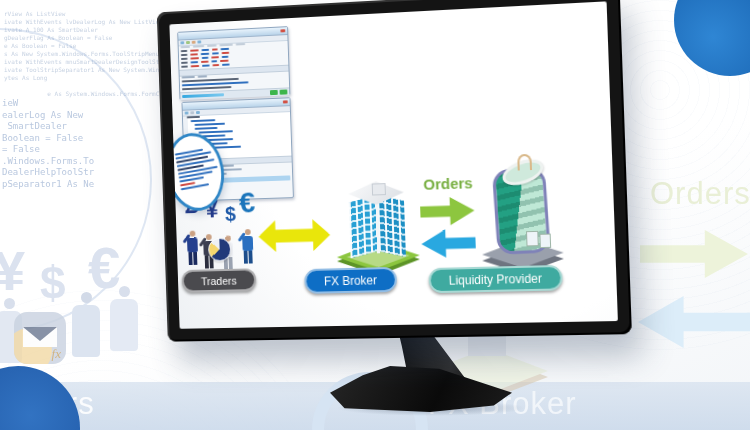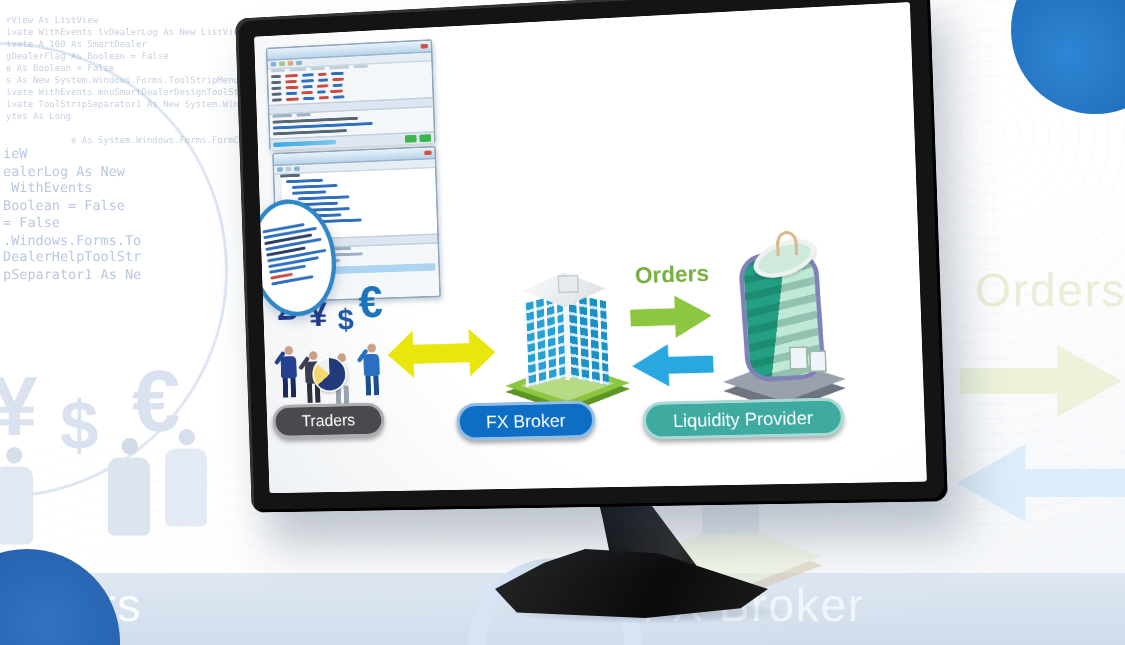--- a/index.html
+++ b/index.html
@@ -147,21 +147,21 @@
 e As Boolean = False
 s As New System.Windows.Forms.ToolStripMenuItem
 ivate WithEvents mnuSmartDealerDesignToolStripMenuItem As New System.Windows.Forms
 ivate ToolStripSeparator1 As New System.Windows.Forms.ToolStripSeparator
 ytes As Long
 
             e As System.Windows.Forms.FormClosingEventArgs) Handles</pre>
   <div class="abs faint-circle"></div>
   <pre class="abs code" id="code-zoom">ieW
 ealerLog As New
- WithEvents
+ SmartDealer
 Boolean = False
 = False
 .Windows.Forms.To
 DealerHelpToolStr
 pSeparator1 As Ne</pre>
 
   <div class="abs arcs arcs-tr"></div>
   <div class="abs arcs arcs-bl"></div>
   <div class="abs corner-tr"></div>
 
@@ -175,20 +175,26 @@
   </div>
   <div class="abs ppl" style="left:72px;top:292px;width:28px;">
     <div class="head" style="background:#d2dae8;"></div>
       <div class="body" style="background:#dce4f0;"></div>
   </div>
   <div class="abs ppl" style="left:110px;top:286px;width:28px;">
     <div class="head" style="background:#d8dfec;"></div>
       <div class="body" style="background:#e4eaf4;"></div>
   </div>
 
+  <div class="abs" id="envelope">
+    <div class="gold"></div>
+      <div class="paper"></div>
+      <div class="flap"></div>
+    <span class="fx">fx</span>
+  </div>
 
   <span class="abs wm-text" id="wm-orders" style="left:650px;top:176px;">Orders</span>
   <div class="abs fade-arrow-r" style="left: 640px; top: 230px; width: 108px; height: 48px; background: rgb(237, 243, 218);"></div>
   <div class="abs fade-arrow-l" style="left: 638px; top: 296px; width: 114px; height: 52px; background: rgb(220, 237, 249);"></div>
 
   <div class="abs band"></div>
   <div class="abs" id="ghost-bldg">
     <div class="dia1"></div>
       <div class="dia2"></div>
       <div class="box"></div>

